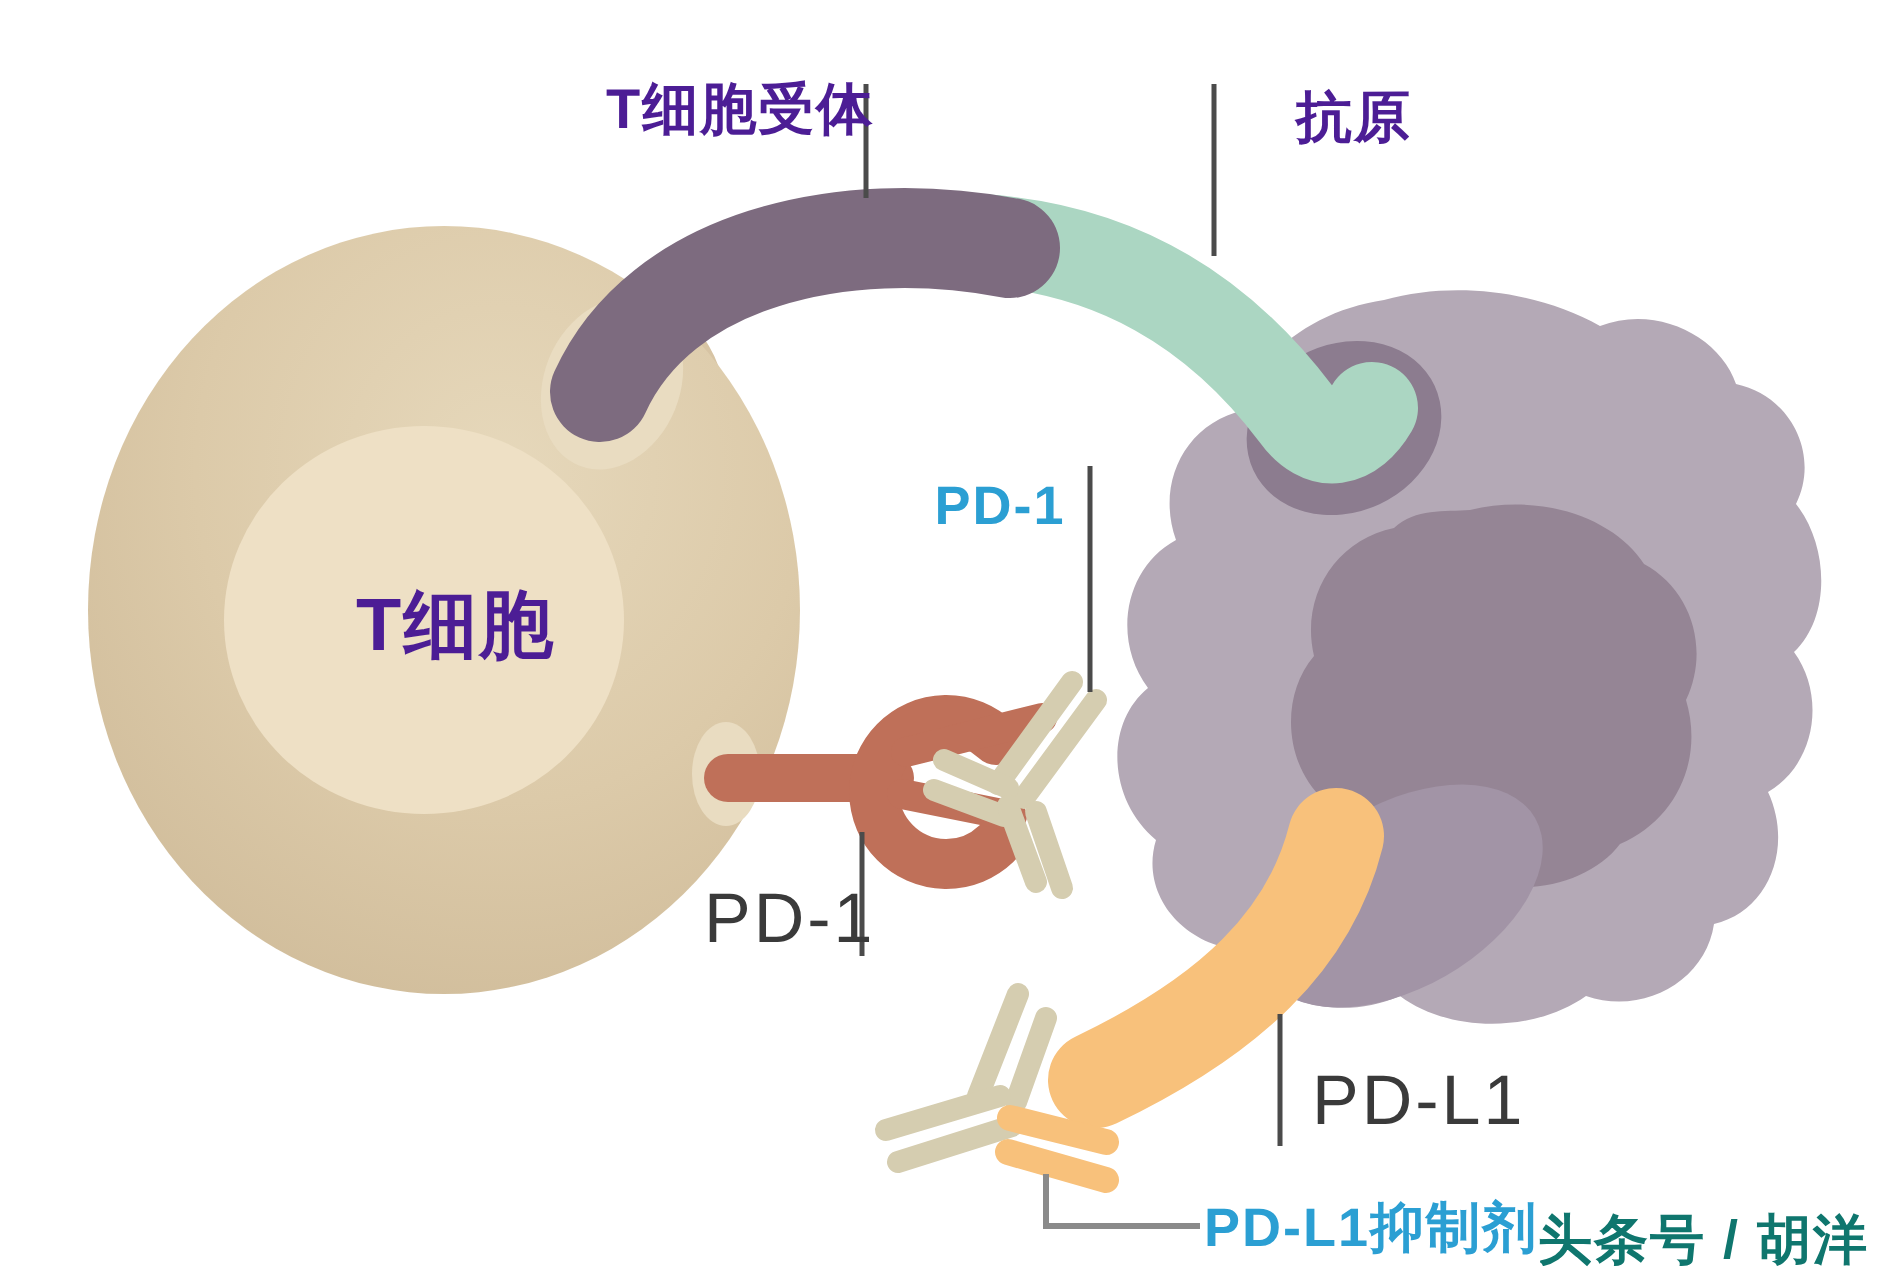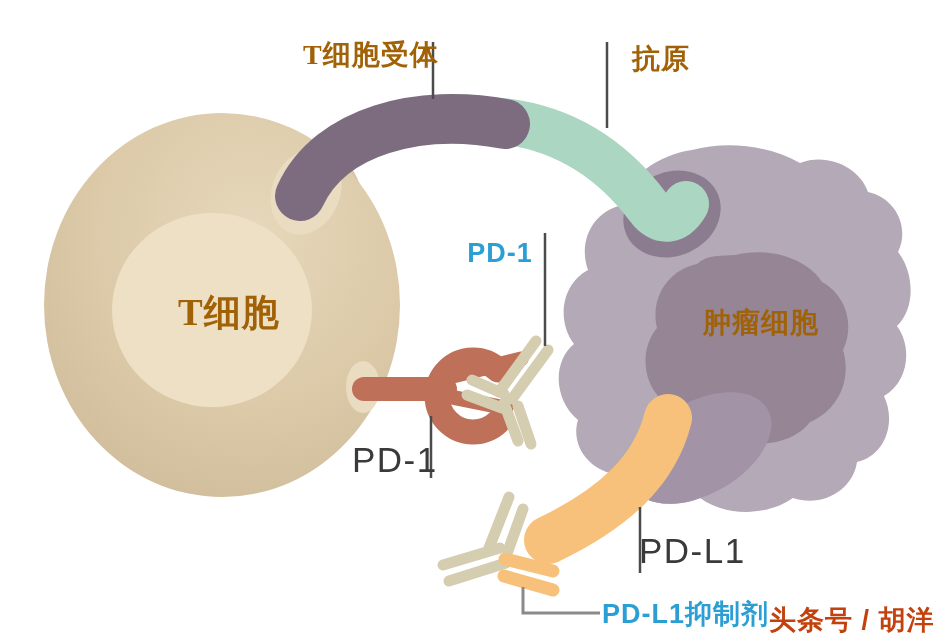--- a/index.html
+++ b/index.html
@@ -2,26 +2,26 @@
 <html><head>
 <meta charset="utf-8">
 <style>
   html,body{margin:0;padding:0;background:#fff;}
   #stage{
     position:relative;width:939px;height:642px;background:#ffffff;overflow:hidden;
     font-family:"Liberation Sans", sans-serif;
   }
   #shapes{position:absolute;left:0;top:0;width:939px;height:642px;}
   .lbl{position:absolute;white-space:nowrap;}
-  .lbl-cn{font-weight:700;color:#a16207;font-size:28px;letter-spacing:1px;font-family:Liberation Serif, serif;}
+  .lbl-cn{font-weight:700;color:#4c1d95;font-size:28px;letter-spacing:1px;}
   .lbl-thin{font-weight:400;color:#3a3a3a;font-size:35px;letter-spacing:1.5px;}
   .lbl-blue{font-weight:700;color:#2b9fd3;font-size:27px;letter-spacing:1px;}
   .lbl-blue-block{text-align:center;line-height:30px;}
   .watermark{
-    font-weight:700;color:#c2410c;font-size:27px;letter-spacing:1px;
+    font-weight:700;color:#0f766e;font-size:27px;letter-spacing:1px;
     text-shadow:-1px -1px 0 #fff,1px -1px 0 #fff,-1px 1px 0 #fff,1px 1px 0 #fff;
   }
 </style>
 </head>
 <body>
 
 <div id="stage">
 
   <svg id="shapes" viewBox="0 0 939 642" xmlns="http://www.w3.org/2000/svg">
     <defs>
@@ -92,31 +92,30 @@
       <line x1="607" y1="42" x2="607" y2="128"></line>
       <line x1="545" y1="233" x2="545" y2="346"></line>
       <line x1="431" y1="416" x2="431" y2="478"></line>
       <line x1="640" y1="507" x2="640" y2="573"></line>
       <polyline points="523,587 523,613 600,613" stroke="#8a8a8a" stroke-width="3"></polyline>
     </g>
   </svg>
 
   <div class="lbl lbl-cn" style="left:303px;top:36px;">T细胞受体</div>
 
-  <div class="lbl lbl-cn" style="left:632px;top:40px;">抗原</div>
+  <div class="lbl lbl-cn" style="left:648px;top:40px;">抗原</div>
 
   <div class="lbl lbl-cn" style="left:178px;top:288px;font-size:37px;">T细胞</div>
 
-  <div class="lbl lbl-cn" style="left:703px;top:304px;">肿瘤细胞</div>
 
   <div class="lbl lbl-blue lbl-blue-block" style="left:452px;top:238px;width:96px;">
     <div>PD-1</div>
   </div>
 
   <div class="lbl lbl-thin" style="left:352px;top:440px;">PD-1</div>
 
-  <div class="lbl lbl-thin" style="left:639px;top:531px;text-align:center;">PD-L1</div>
+  <div class="lbl lbl-thin" style="left:656px;top:531px;text-align:center;">PD-L1</div>
 
   <div class="lbl lbl-blue" style="left:602px;top:596px;">PD-L1抑制剂</div>
 
   <div class="lbl watermark" style="left:769px;top:602px;">头条号 / 胡洋</div>
 
 </div>
 
 </body></html>

